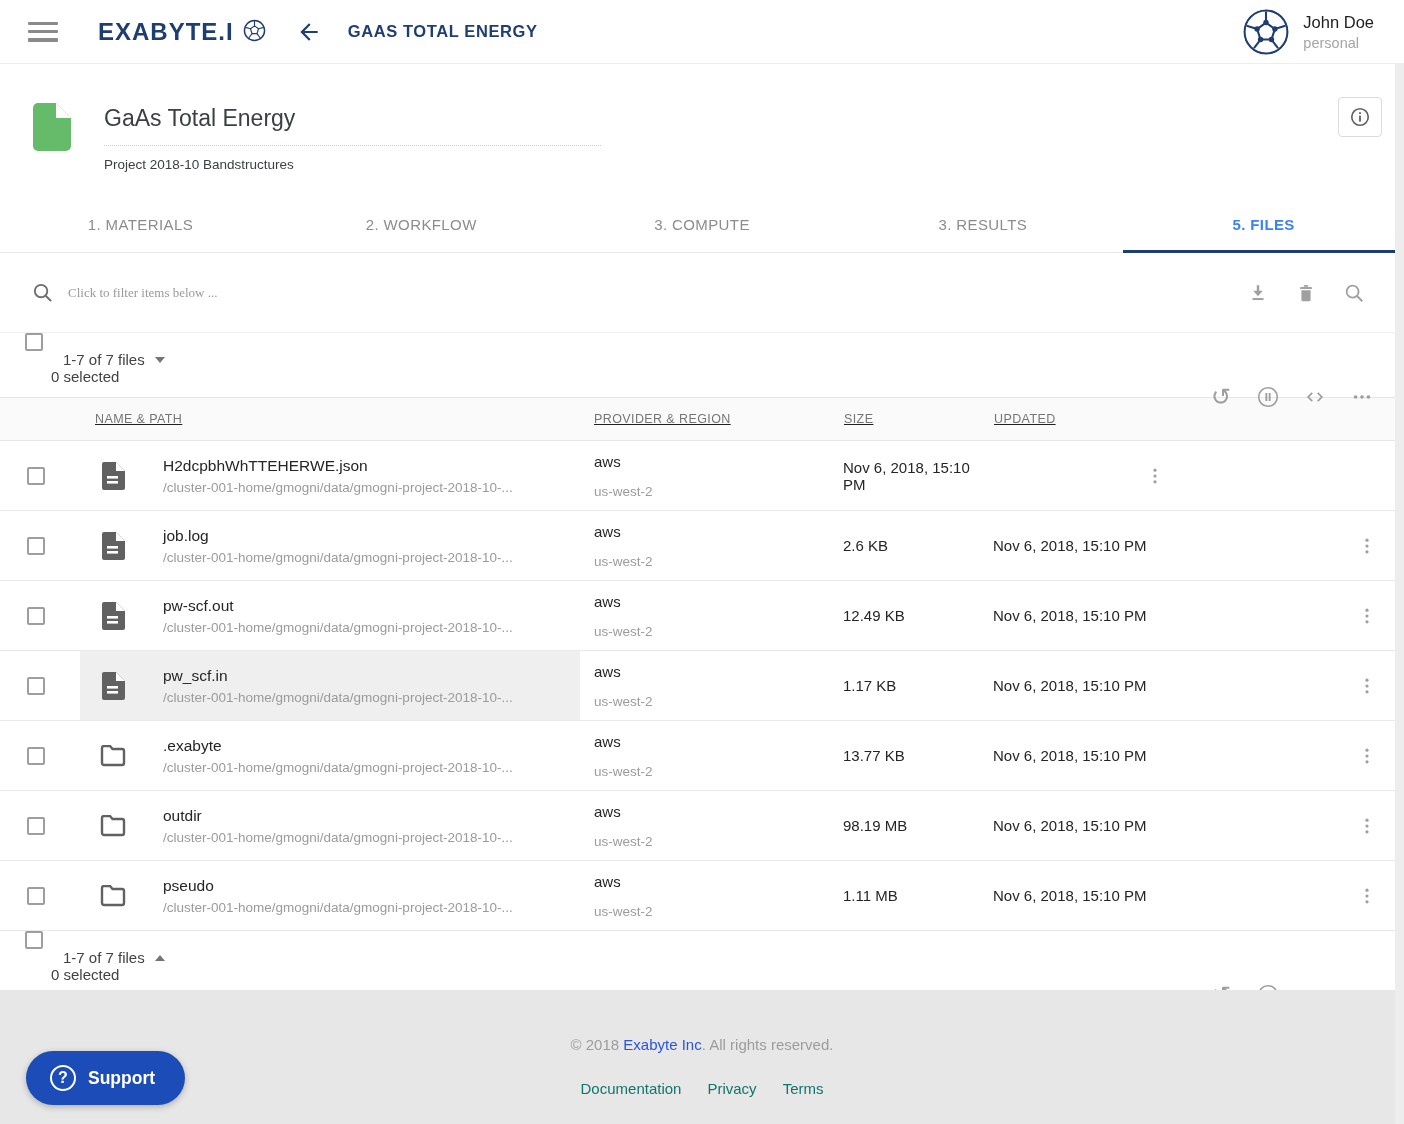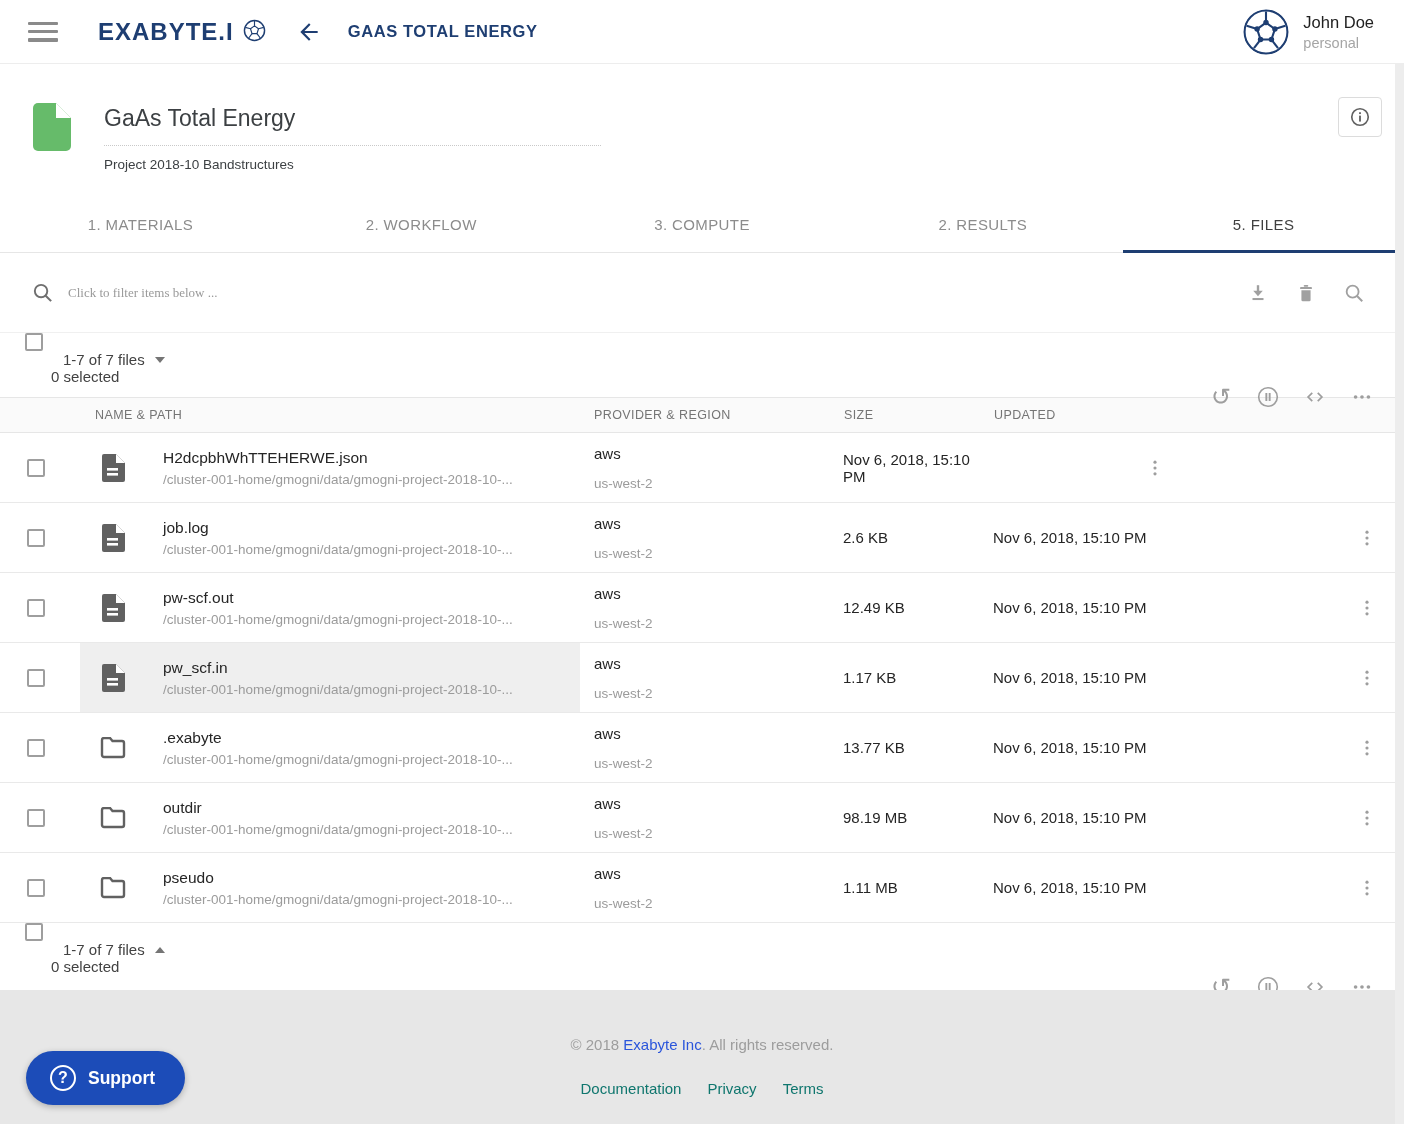--- a/index.html
+++ b/index.html
@@ -25,40 +25,40 @@
   
   .entity{height:133px;position:relative;padding:39px 0 0 33px;display:flex;}
   .entity-icon{flex:0 0 auto;}
   .entity-meta{margin-left:33px;padding-top:2px;}
   .entity-title{font-size:23px;color:#3c4043;padding-bottom:13px;border-bottom:1px dotted #c9c9c9;width:497px;}
   .entity-subtitle{font-size:13.5px;color:#3c4043;margin-top:11px;}
   .info-btn{position:absolute;right:22px;top:33px;width:44px;height:40px;border:1px solid #dcdcdc;border-radius:4px;background:#fff;display:flex;align-items:center;justify-content:center;cursor:pointer;}
   
   .tabs{height:56px;display:flex;border-bottom:1px solid #e6e6e6;}
   .tab{flex:1;display:flex;align-items:center;justify-content:center;font-size:15px;letter-spacing:.4px;color:#8c8c8c;cursor:pointer;position:relative;}
-  .tab.active{color:#404040;font-weight:normal;}
+  .tab.active{color:#3b82f6;font-weight:bold;}
   .tab.active::after{content:"";position:absolute;left:0;right:0;bottom:-1px;height:3px;background:#1e3e72;}
   
   .filterbar{height:80px;display:flex;align-items:center;padding:0 30px;border-bottom:1px solid #f0f0f0;}
   .filter-input{border:none;outline:none;font-family:Liberation Serif, serif;font-size:13px;color:#424242;flex:1;margin-left:14px;background:transparent;}
   .filter-input::placeholder{color:#9a9a9a;}
   .filter-actions{display:flex;align-items:center;gap:24px;margin-right:8px;}
   .icon-btn{cursor:pointer;display:flex;align-items:center;justify-content:center;width:24px;height:24px;}
   
   .controls{height:64px;display:flex;align-items:flex-start;padding-left:25px;flex-direction:column;}
   .controls.bottom{height:59px;border-top:1px solid #e9e9e9;}
   .checkbox{width:18px;height:18px;border:2px solid #9e9e9e;border-radius:2px;background:#fff;cursor:pointer;flex:0 0 auto;}
   .range-wrap{display:flex;align-items:center;margin-left:38px;cursor:pointer;}
   .range-label{font-size:15px;color:#424242;}
   .caret{margin-left:10px;display:flex;}
   .selected-label{font-size:15px;color:#424242;margin-left:26px;}
   .ctl-actions{margin-left:auto;display:flex;align-items:center;gap:23px;margin-right:30px;}
   .refresh-glyph{font-size:24px;color:#9e9e9e;line-height:20px;}
   
-  .thead{height:36px;background:#fafafa;border-top:1px solid #e6e6e6;border-bottom:1px solid #e6e6e6;display:grid;grid-template-columns:80px 500px 250px 150px 350px 1fr;align-items:center;}
+  .thead{height:44px;background:#fafafa;border-top:1px solid #e6e6e6;border-bottom:1px solid #e6e6e6;display:grid;grid-template-columns:80px 500px 250px 150px 350px 1fr;align-items:center;text-decoration:underline;}
   .th{font-size:12.5px;letter-spacing:.4px;color:#757575;}
   .th.name{padding-left:15px;}
   .th.pad{padding-left:14px;}
   .trow{display:grid;grid-template-columns:80px 500px 250px 150px 350px 1fr;align-items:stretch;height:70px;border-bottom:1px solid #e9e9e9;}
   .c-check{display:flex;align-items:center;padding-left:27px;}
   .c-name{display:flex;align-items:center;padding-left:20px;cursor:pointer;}
   .c-name.hl-true{background:#efefef;}
   .ficon{width:26px;display:flex;align-items:center;justify-content:center;margin-right:37px;flex:0 0 auto;}
   .ntxt{display:flex;flex-direction:column;}
   .fname{font-size:15.5px;color:#252525;}
@@ -151,21 +151,21 @@
         <rect x="11" y="10.5" width="2" height="6.5" fill="#616161"></rect>
         <rect x="11" y="6.8" width="2" height="2" fill="#616161"></rect>
       </svg>
   </div>
 </div>
 
 <div class="tabs">
   <div class="tab">1. MATERIALS</div>
   <div class="tab">2. WORKFLOW</div>
   <div class="tab">3. COMPUTE</div>
-  <div class="tab">2. RESULTS</div>
+  <div class="tab">3. RESULTS</div>
   <div class="tab active">5. FILES</div>
 </div>
 
 <div class="filterbar">
   <span class="icon-btn">
     <svg width="23" height="23" viewBox="0 0 24 24">
         <circle cx="10.5" cy="10.5" r="6.5" fill="none" stroke="#6f6f6f" stroke-width="2"></circle>
         <line x1="15.3" y1="15.3" x2="21" y2="21" stroke="#6f6f6f" stroke-width="2.2"></line>
       </svg>
   </span>

